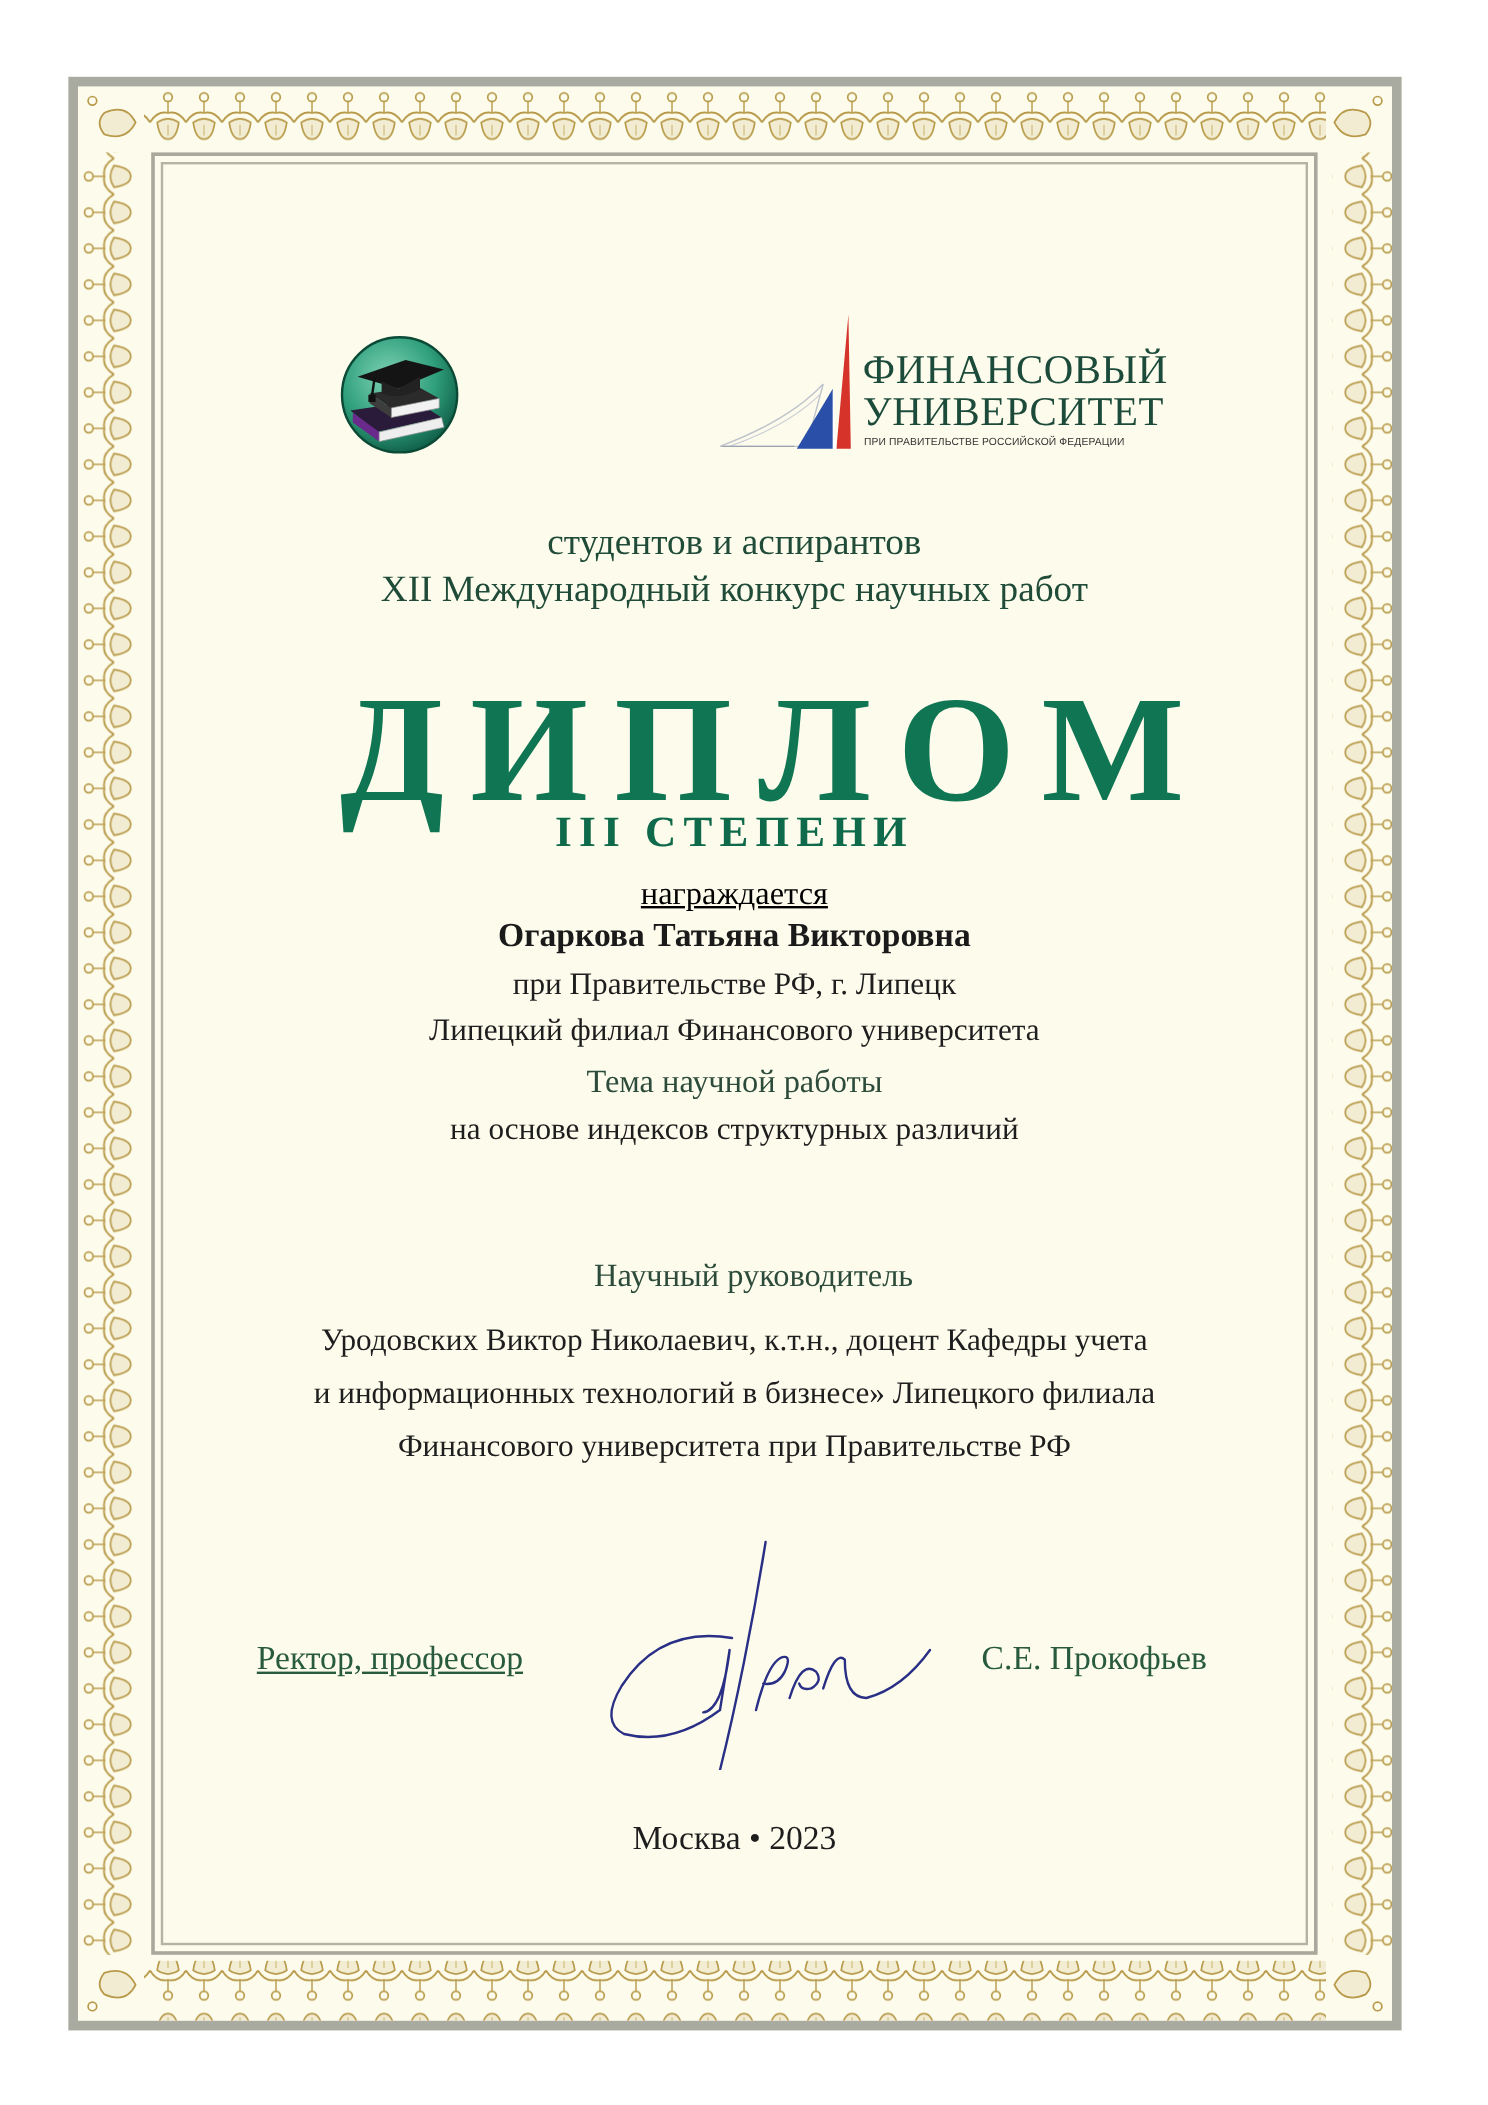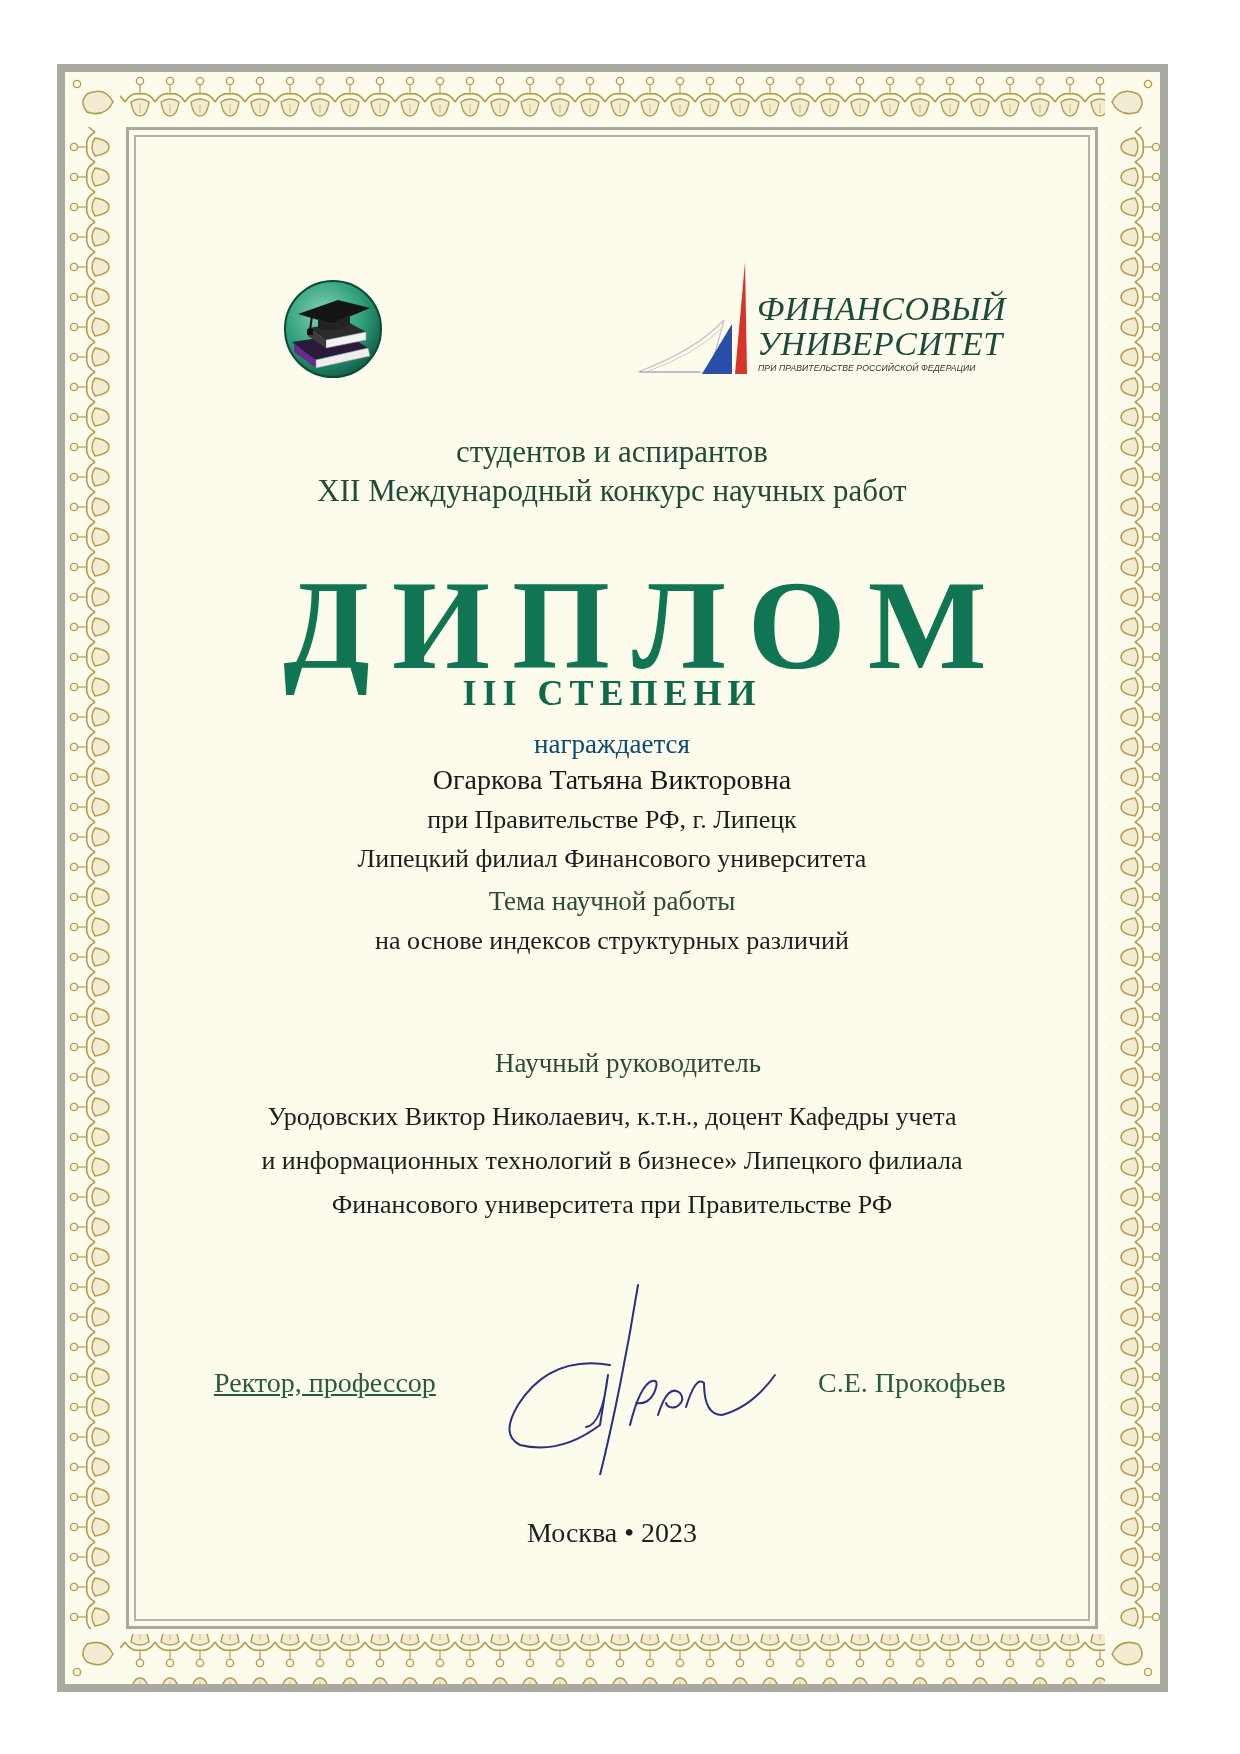--- a/index.html
+++ b/index.html
@@ -24,21 +24,21 @@
     box-sizing: border-box; border: 3px solid #a8a89c;
   }
   .inner-frame-2 {
     position: absolute; left: 134px; top: 135px; width: 956px; height: 1486px;
     box-sizing: border-box; border: 2px solid #b3b3a6;
   }
   .logo-circle {
     position: absolute; left: 282px; top: 278px; width: 102px; height: 102px;
   }
   .logo-fu {
-    position: absolute; left: 636px; top: 258px; width: 370px; height: 120px; font-style: italic;
+    position: absolute; left: 598px; top: 258px; width: 370px; height: 120px;
   }
   .fu-flag { position: absolute; left: 0; top: 0; width: 120px; height: 118px; }
   .fu-text-1, .fu-text-2 {
     position: absolute; left: 121px; color: #1d4b3b;
     font-family: "Liberation Serif", serif; font-size: 34px; letter-spacing: 0.5px;
     line-height: 1; white-space: nowrap;
   }
   .fu-text-1 { top: 34px; }
   .fu-text-2 { top: 69px; }
   .fu-text-3 {
@@ -52,22 +52,22 @@
     top: 432px; color: #1f4b38; font-size: 31px; line-height: 39px;
   }
   .diploma-title {
     top: 558px; color: #0f7553; font-size: 126px; font-weight: bold;
     letter-spacing: 22px; line-height: 135px; padding-left: 34px;
   }
   .degree {
     top: 672px; color: #0f6a4b; font-size: 36px; font-weight: bold; letter-spacing: 6px;
     line-height: 42px;
   }
-  .awarded-label { top: 728px; color: #0c4a6e; font-size: 27px; line-height: 32px; }
-  .awardee-name { top: 763px; color: #1a1a1a; font-size: 28px; font-weight: normal; line-height: 34px; }
+  .awarded-label { top: 728px; color: #000000; font-size: 27px; line-height: 32px; text-decoration: underline; }
+  .awardee-name { top: 763px; color: #1a1a1a; font-size: 28px; font-weight: bold; line-height: 34px; }
   .affiliation { top: 800px; color: #1e1e1e; font-size: 26px; line-height: 39px; }
   .topic-label { top: 883px; color: #2d4b3b; font-size: 27px; line-height: 36px; }
   .topic-text { top: 920px; color: #1e1e1e; font-size: 26px; line-height: 41px; }
   .supervisor-label { top: 1045px; color: #2d4b3b; font-size: 27px; line-height: 36px; padding-left: 16px; }
   .supervisor-text { top: 1095px; color: #1e1e1e; font-size: 26px; line-height: 44px; }
   .rector-title {
     position: absolute; left: 214px; top: 1367px; color: #285a3e; font-size: 28px; text-decoration: underline;
   }
   .rector-name {
     position: absolute; left: 818px; top: 1367px; color: #285a3e; font-size: 28px;

